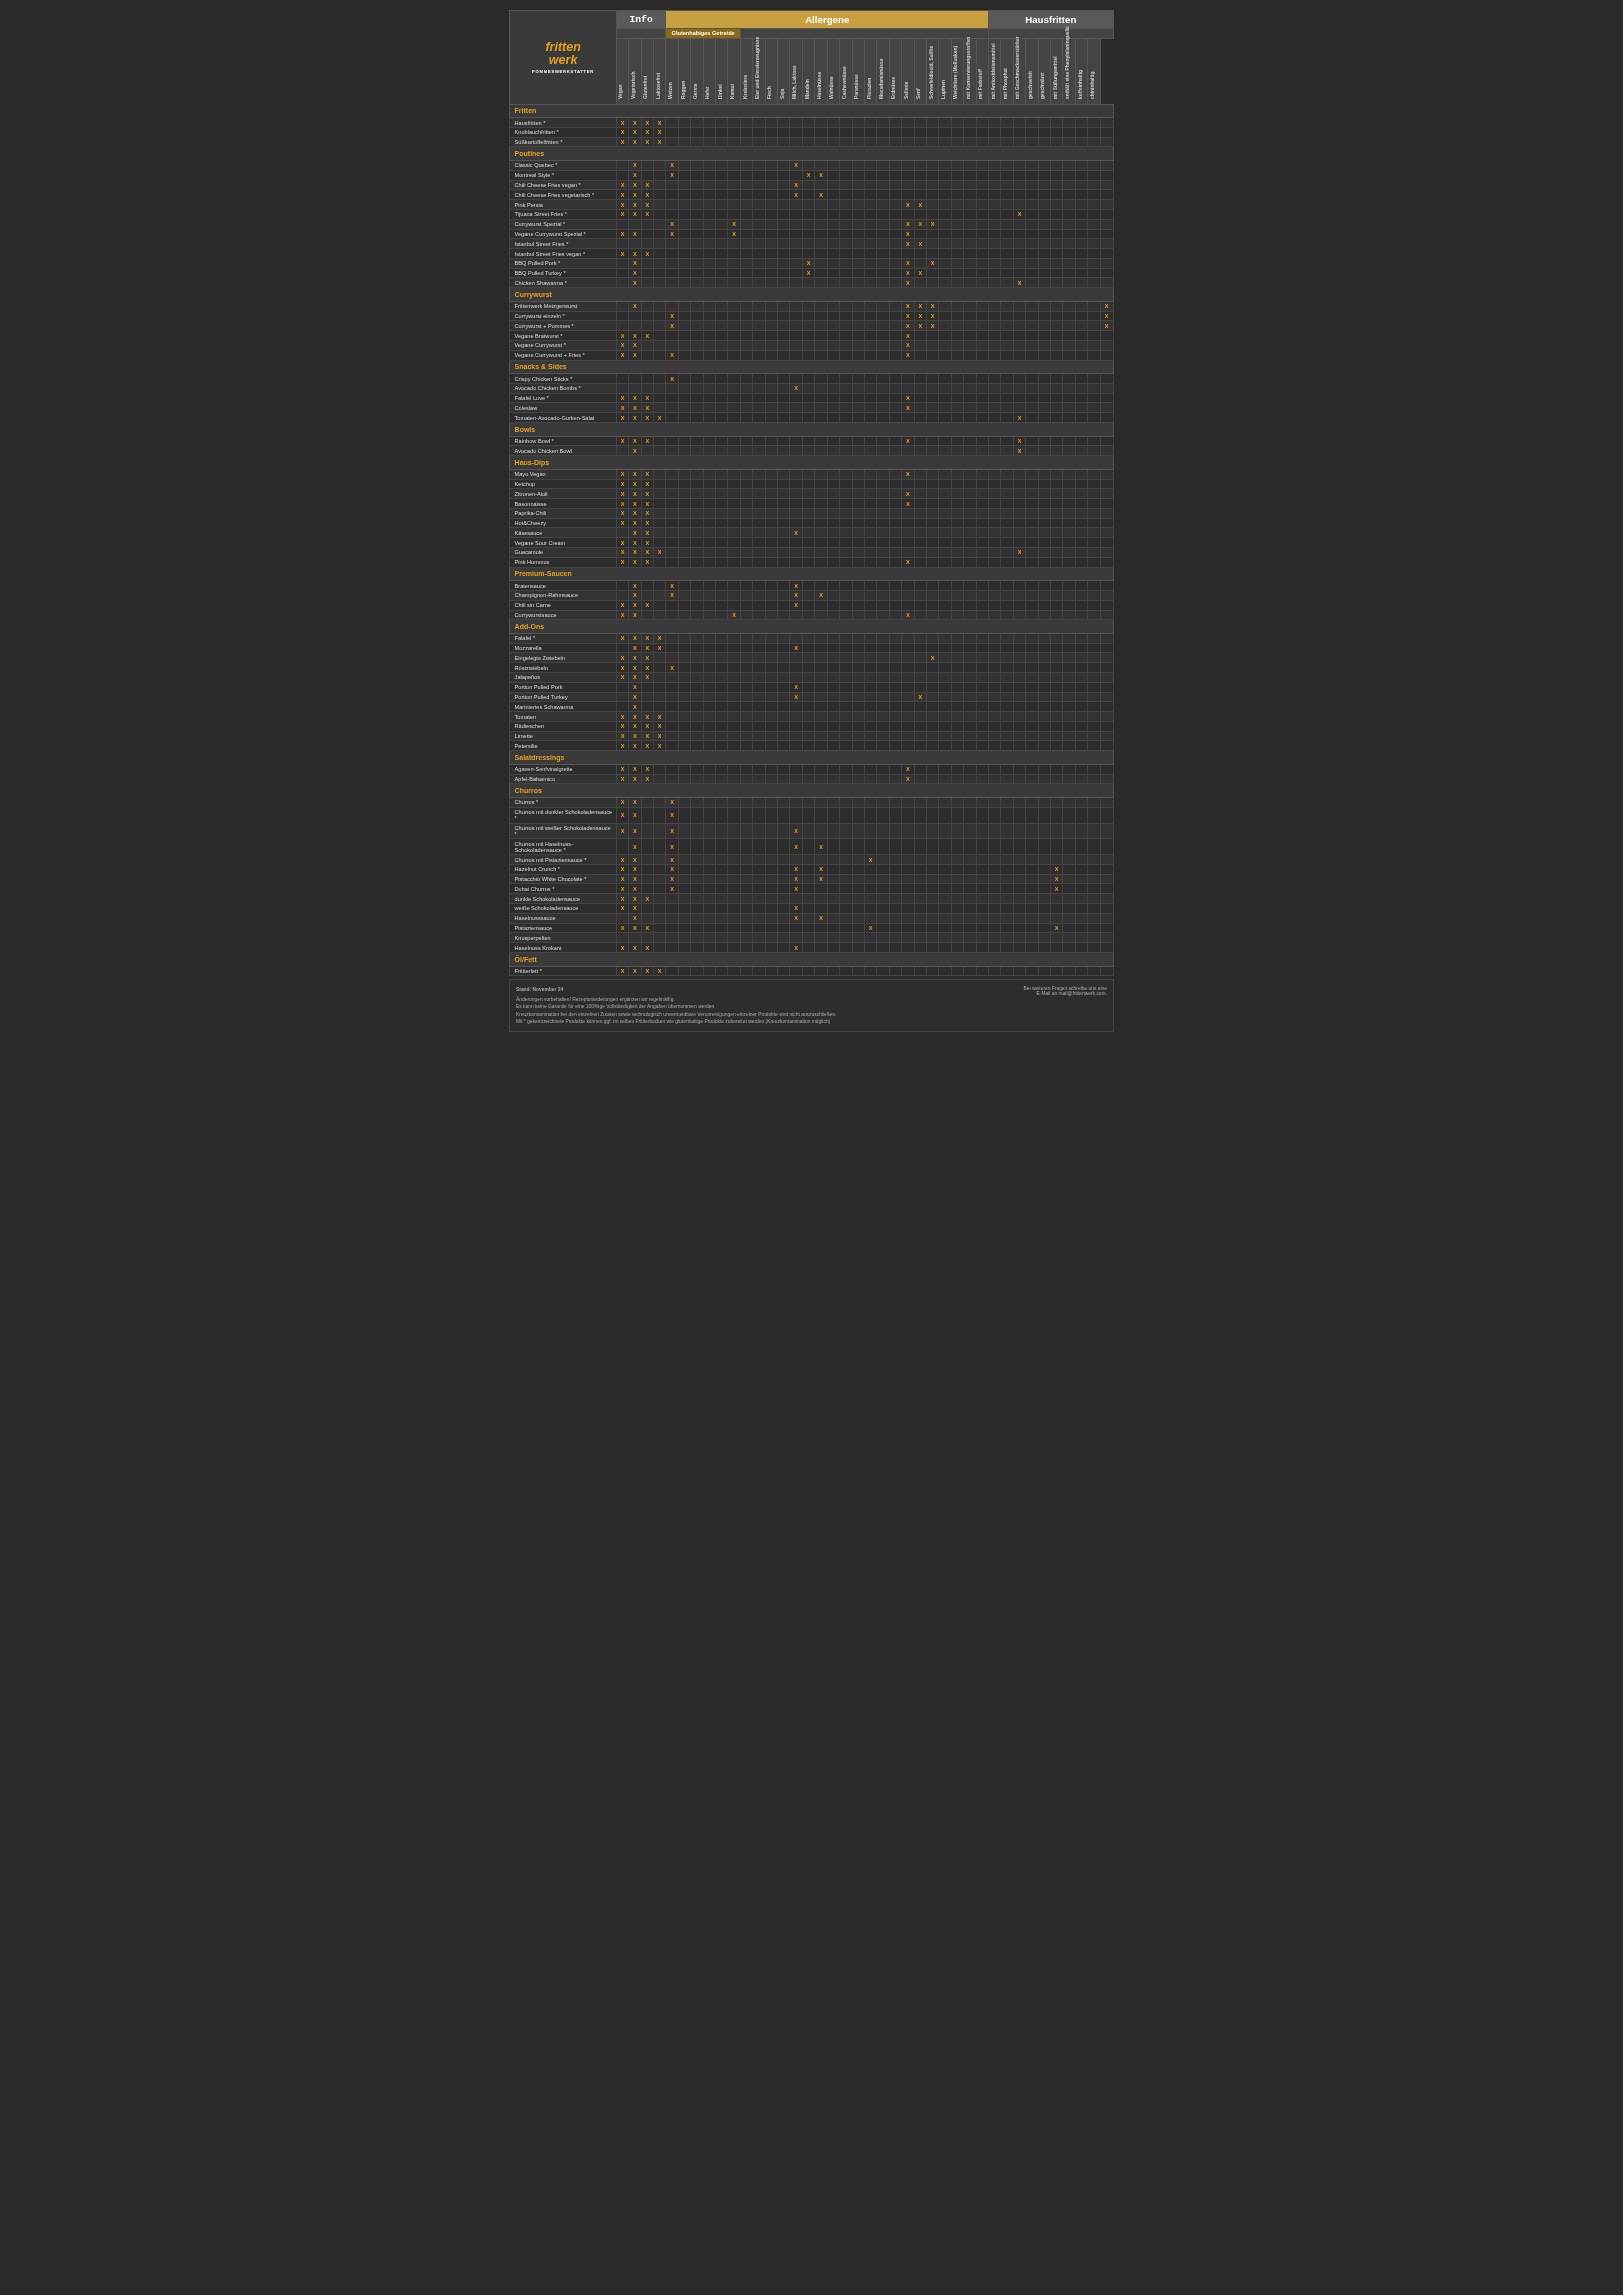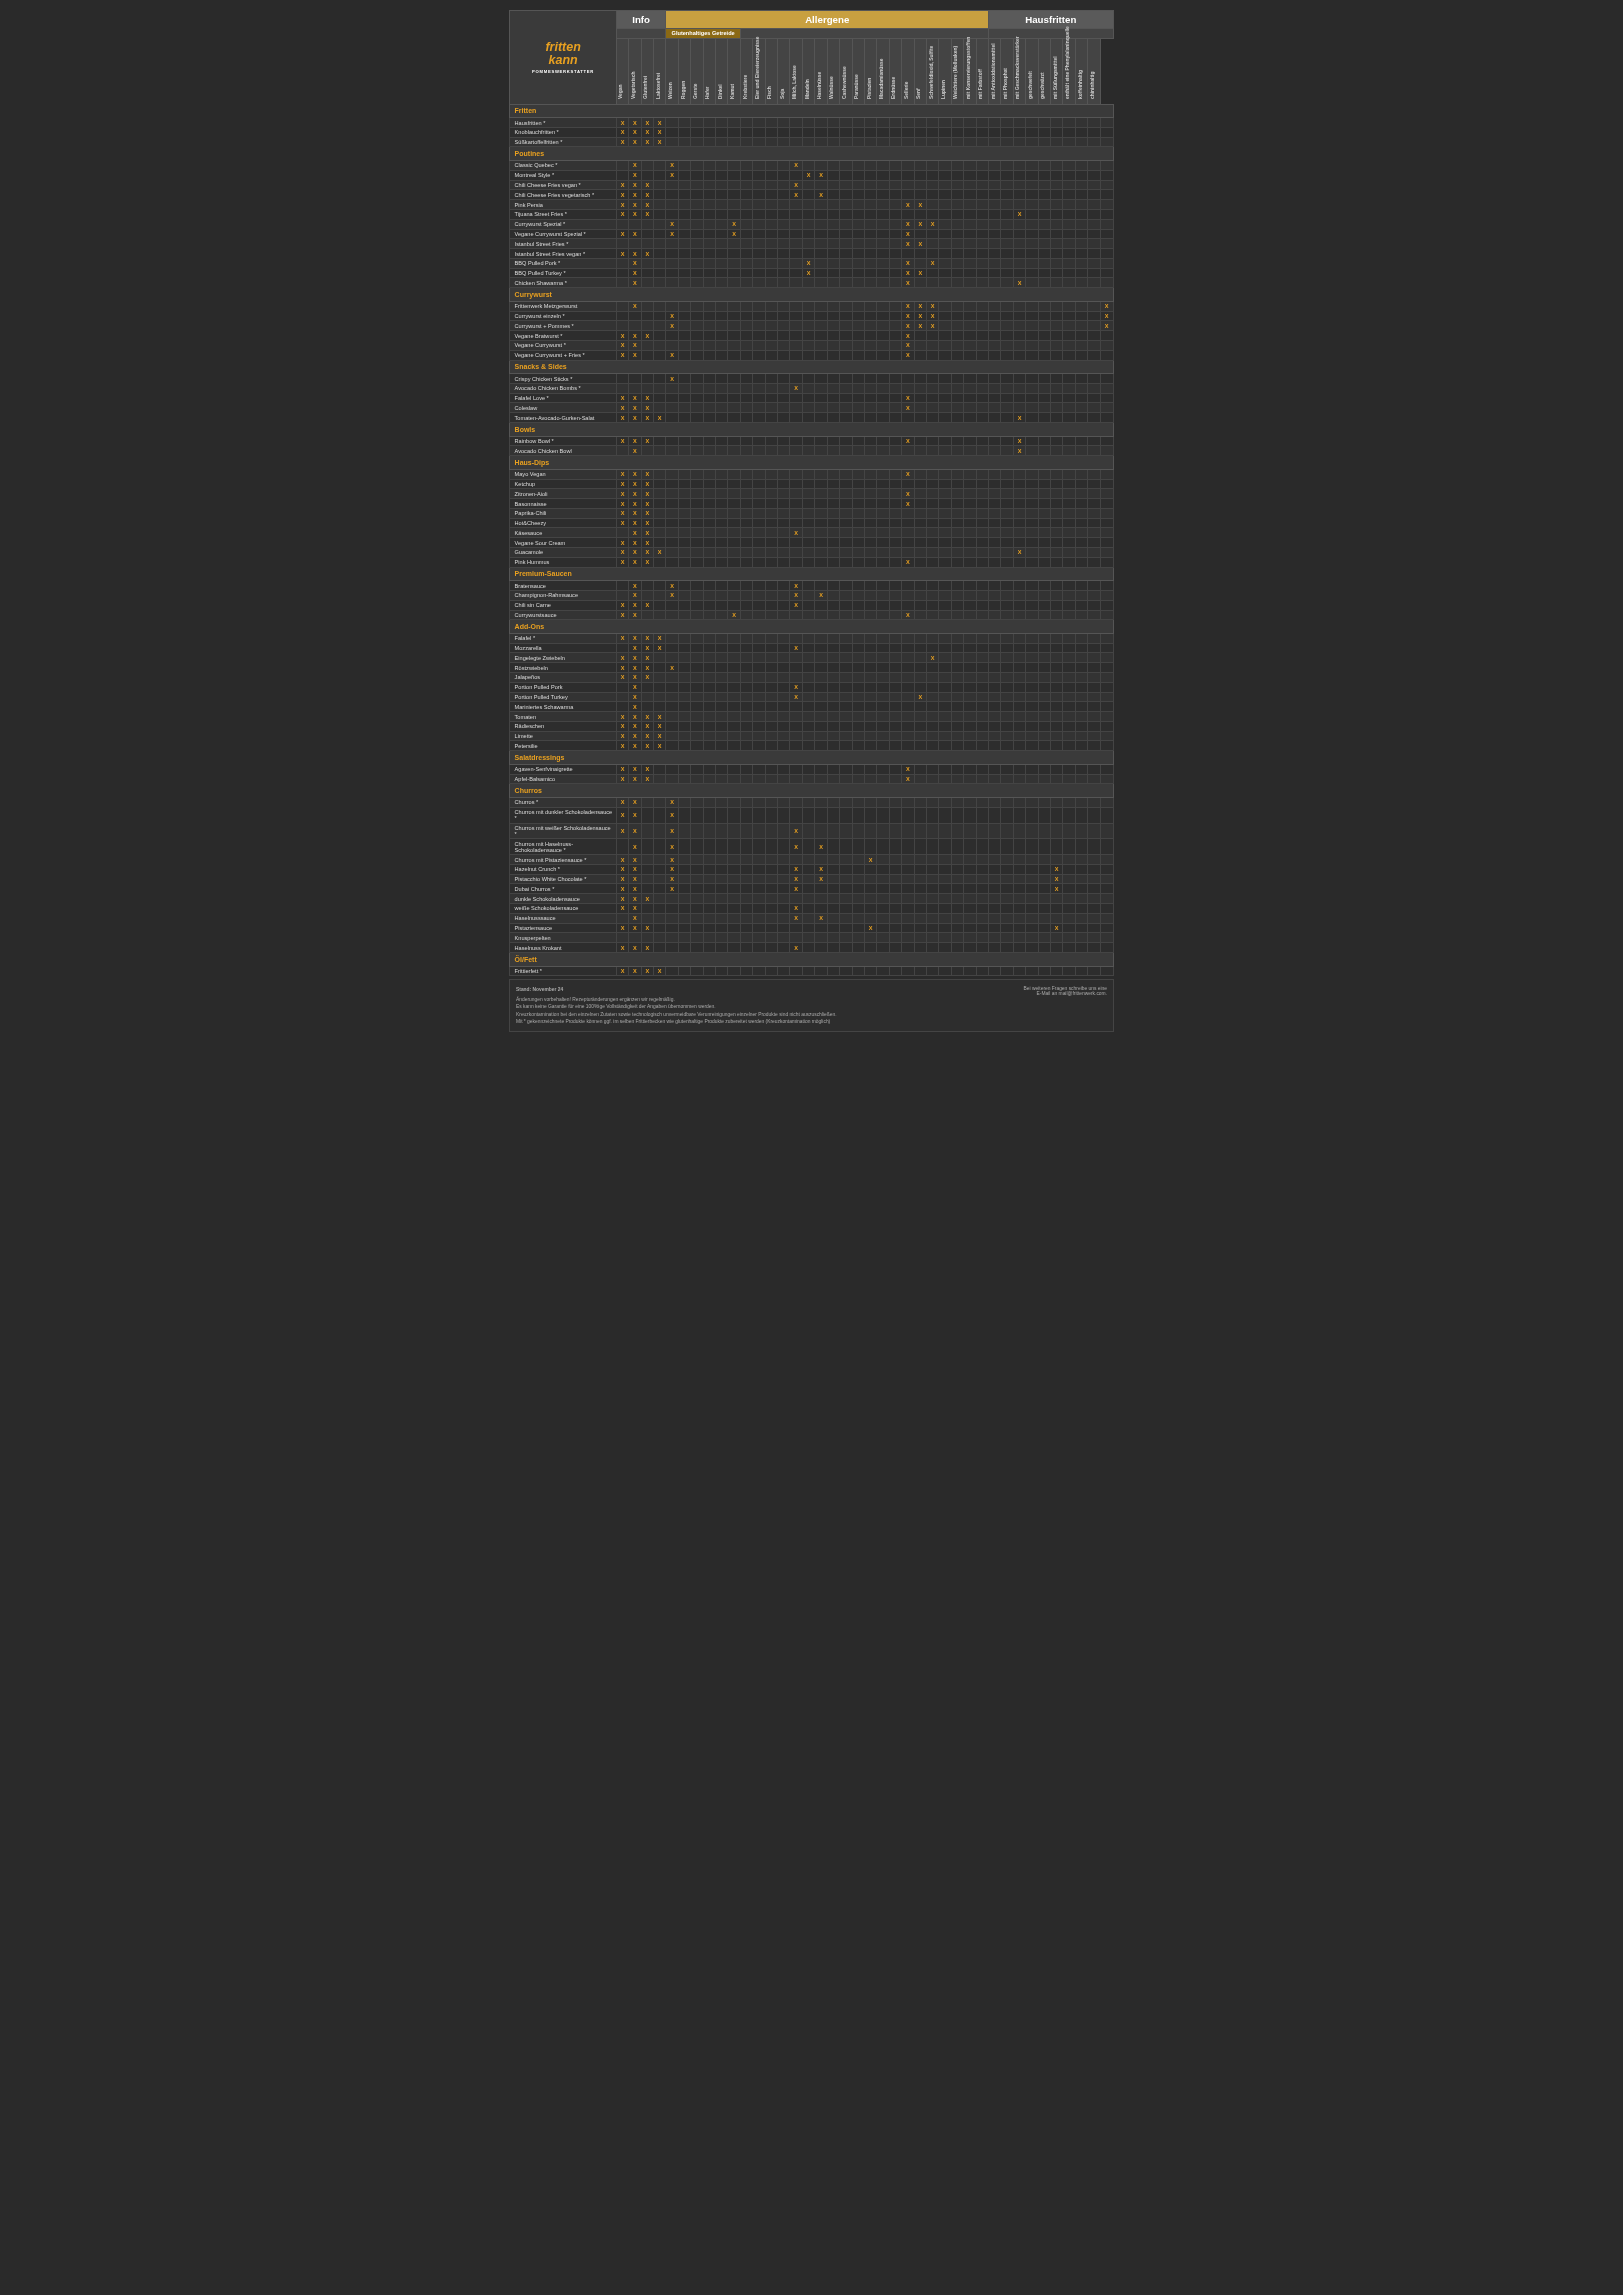--- a/index.html
+++ b/index.html
@@ -25,20 +25,21 @@
       text-align: center;
       padding: 2.8px 1.4px;
       font-size: 7.6px;
       font-weight: bold;
       border: 0.7px solid #555;
     }
     .header-info {
       background: #5a5a5a !important;
       font-size: 9.7px !important;
       font-weight: bold !important;
+      font-family: Liberation Mono, monospace;
     }
     .header-allergene {
       background: #c8a040 !important;
       font-size: 9.7px !important;
       font-weight: bold !important;
       color: #fff !important;
     }
     .header-zusatzstoffe {
       background: #5a5a5a !important;
       font-size: 9.7px !important;
@@ -145,21 +146,21 @@
 
 <div class="page">
   <table class="main-table">
     <thead>
 
       <tr class="header-row">
         <th class="logo-cell" rowspan="3" style="width:83px; border:0.7px solid #555;">
           <div>
             <div class="logo-text">
               <div>fritten</div>
-              <div>kann</div>
+              <div>werk</div>
             </div>
             <div class="logo-sub">POMMESWERKSTATTER</div>
           </div>
         </th>
         <th colspan="4" class="header-info">Info</th>
         <th colspan="26" class="header-allergene">Allergene</th>
         <th colspan="11" class="header-zusatzstoffe">Hausfritten</th>
       </tr>
 
       <tr class="subheader-row">

